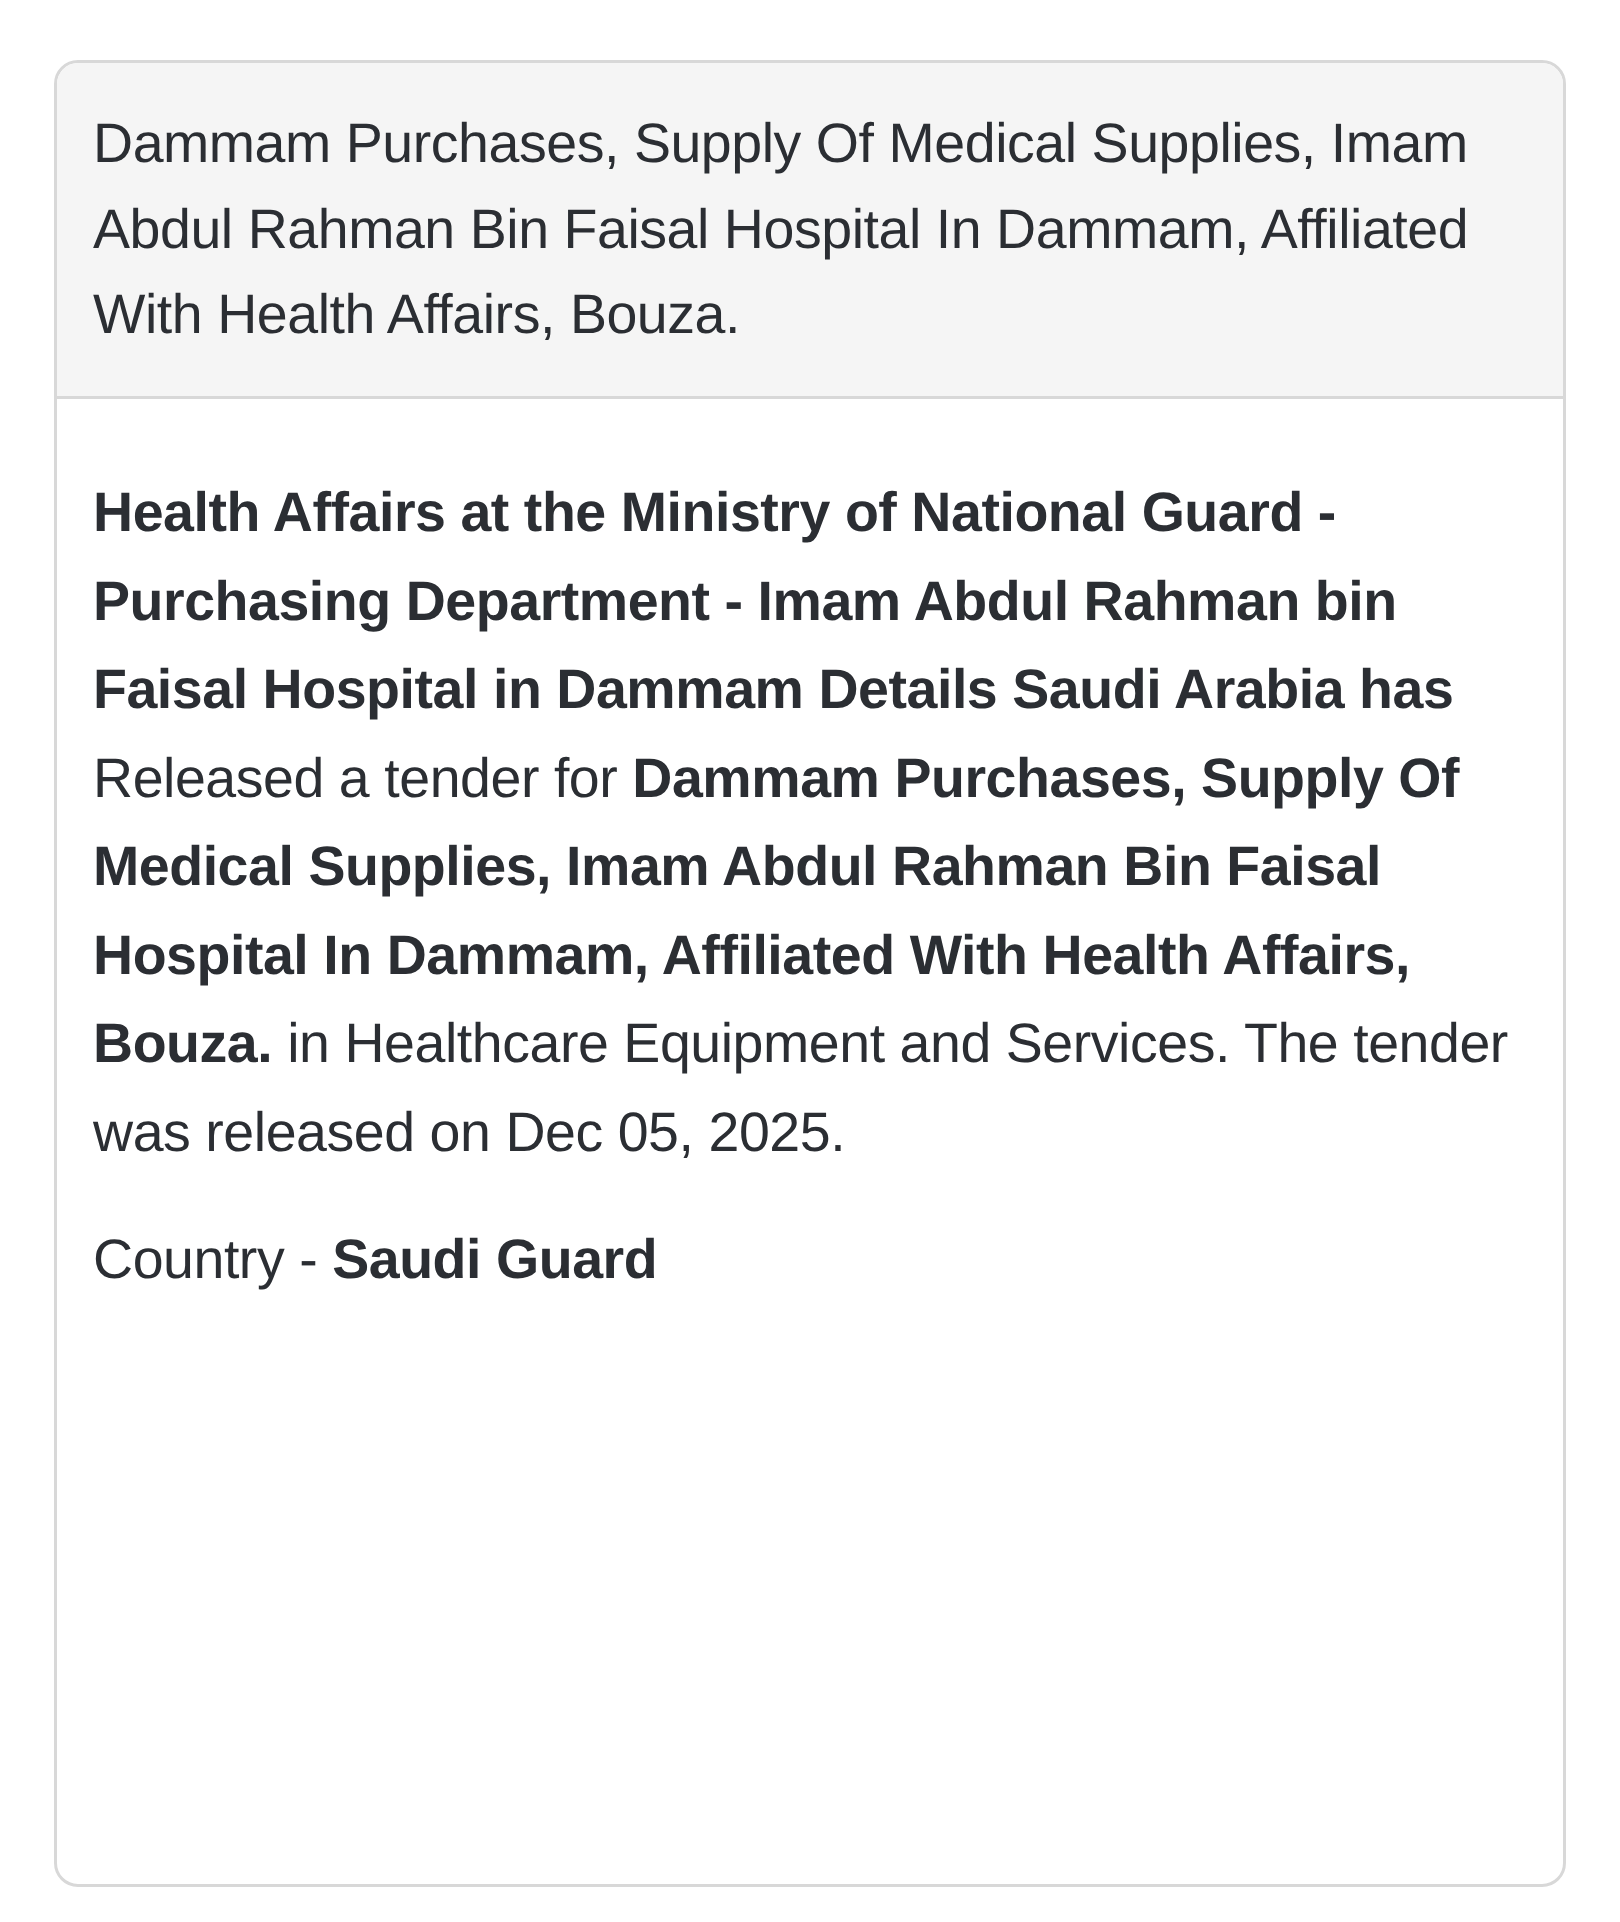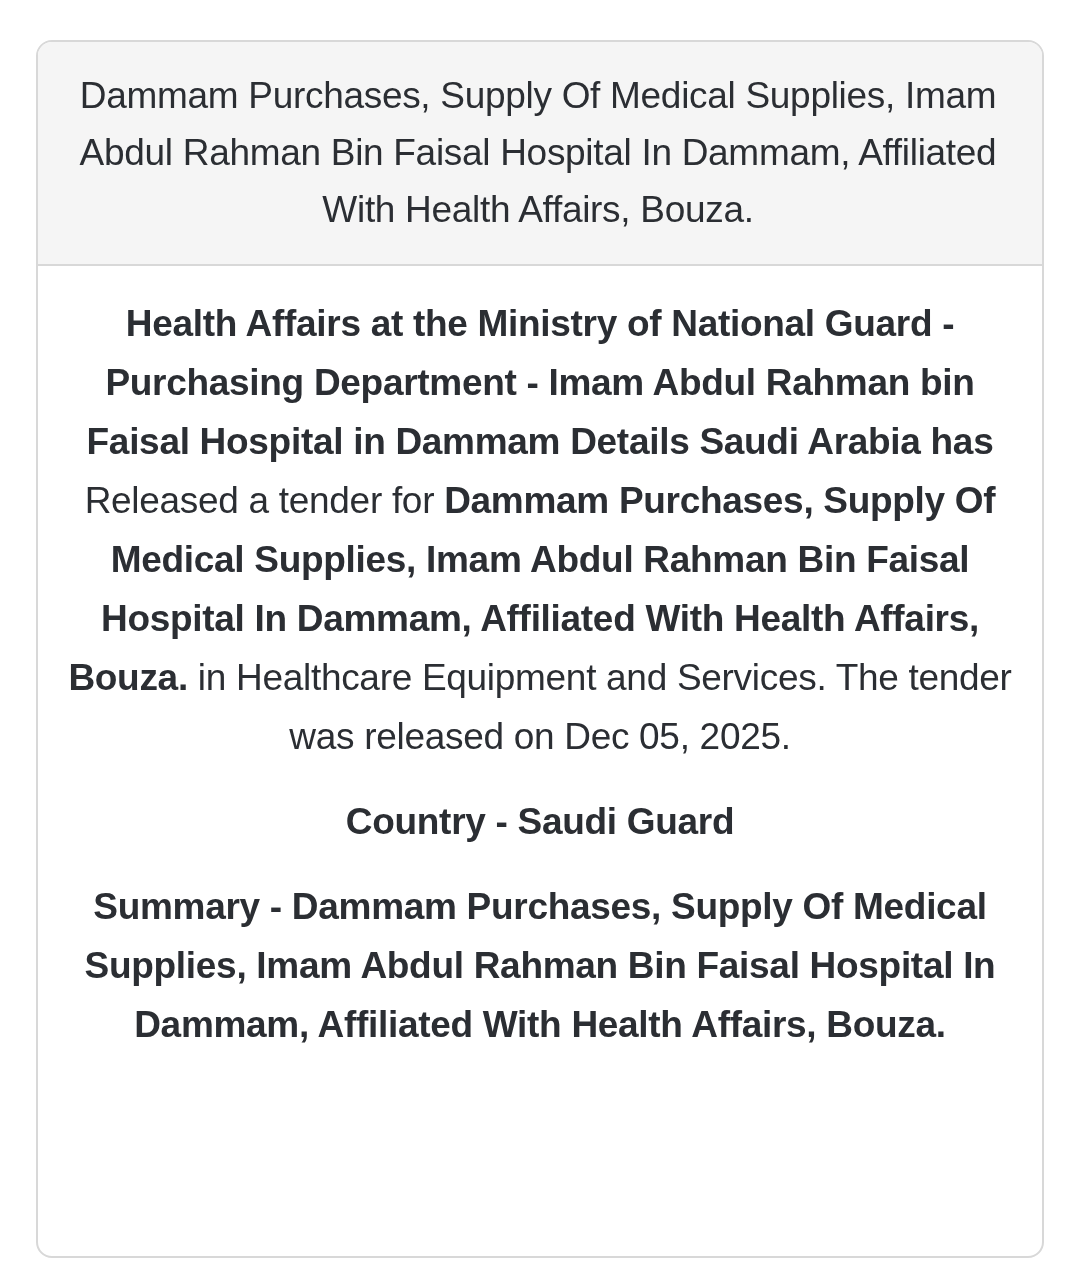--- a/index.html
+++ b/index.html
@@ -9,21 +9,20 @@
     width: 1080px;
     height: 1281px;
     overflow: hidden;
     font-family: "Liberation Sans", sans-serif;
   }
   .page {
     position: relative;
     width: 884px;
     height: 1281px;
     background: #ffffff;
-    text-align: center;
   }
   .card {
     position: absolute;
     left: 36px;
     top: 40px;
     width: 1008px;
     height: 1218px;
     box-sizing: border-box;
     background: #ffffff;
     border: 2px solid #d8d8d8;
@@ -38,48 +37,47 @@
   }
   .card-header p {
     margin: 0;
     font-size: 37px;
     line-height: 57px;
     font-weight: 400;
     color: #2b2e33;
     letter-spacing: -0.3px;
   }
   .card-body {
-    padding: 2px 24px 26px 24px;
+    padding: 20px 24px 26px 24px;
     box-sizing: border-box;
     color: #2b2e33;
     font-size: 37px;
     line-height: 59px;
     letter-spacing: -0.3px;
   }
   .card-body p {
     margin: 26px 0;
   }
   .seg-normal { font-weight: 400; }
   .seg-bold   { font-weight: 700; }
-  .field-label { font-weight: 700; }
+  .field-label { font-weight: 400; }
   .field-value { font-weight: 700; }
 </style>
 </head>
 <body>
 
 <div class="page">
   <div class="card">
 
     <div class="card-header">
       <p>Dammam Purchases, Supply Of Medical Supplies, Imam Abdul Rahman Bin Faisal Hospital In Dammam, Affiliated With Health Affairs, Bouza.</p>
     </div>
 
     <div class="card-body">
       <p id="intro-paragraph"><span class="seg-bold">Health Affairs at the Ministry of National Guard - Purchasing Department - Imam Abdul Rahman bin Faisal Hospital in Dammam Details Saudi Arabia has</span><span class="seg-normal"> Released a tender for </span><span class="seg-bold">Dammam Purchases, Supply Of Medical Supplies, Imam Abdul Rahman Bin Faisal Hospital In Dammam, Affiliated With Health Affairs, Bouza.</span><span class="seg-normal"> in Healthcare Equipment and Services. The tender was released on Dec 05, 2025.</span></p>
       <div id="fields-container">
           <p><span class="field-label">Country - </span><span class="field-value">Saudi Guard</span></p>
-          <p><span class="field-label">Summary - </span><span class="field-value">Dammam Purchases, Supply Of Medical Supplies, Imam Abdul Rahman Bin Faisal Hospital In Dammam, Affiliated With Health Affairs, Bouza.</span></p>
           <p></p>
         </div>
     </div>
 
   </div>
 </div>
 
 </body></html>

